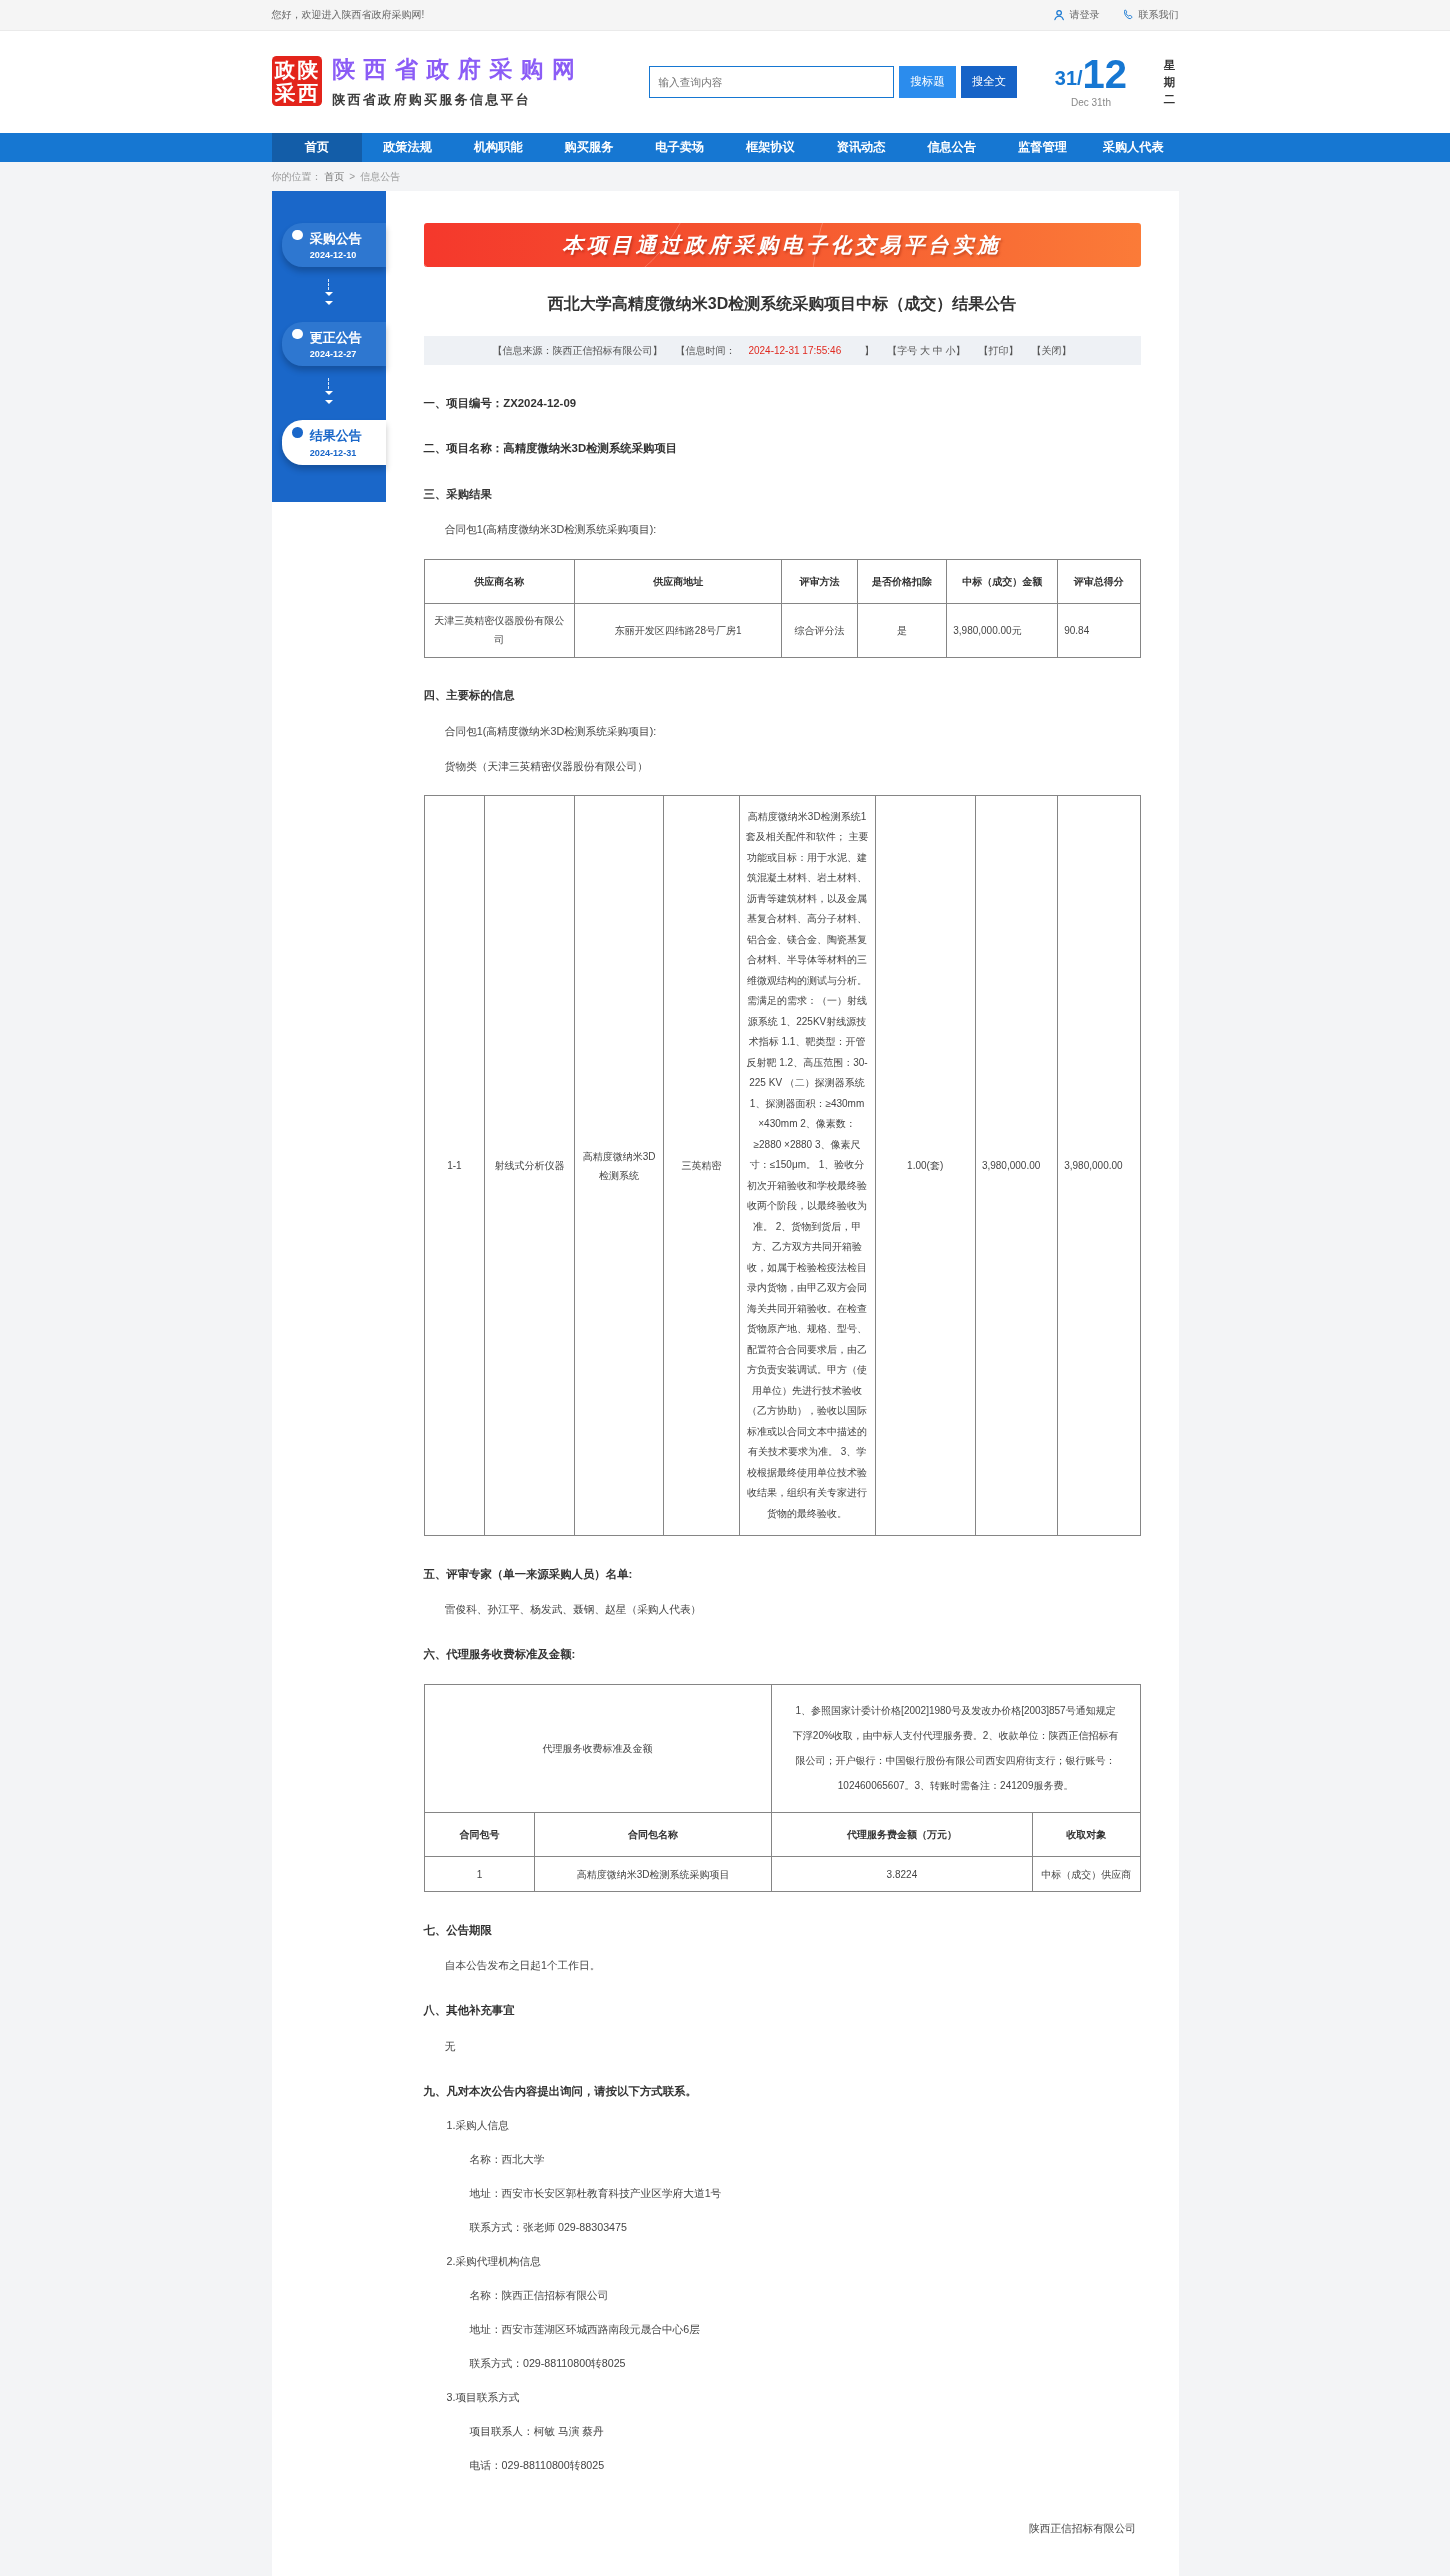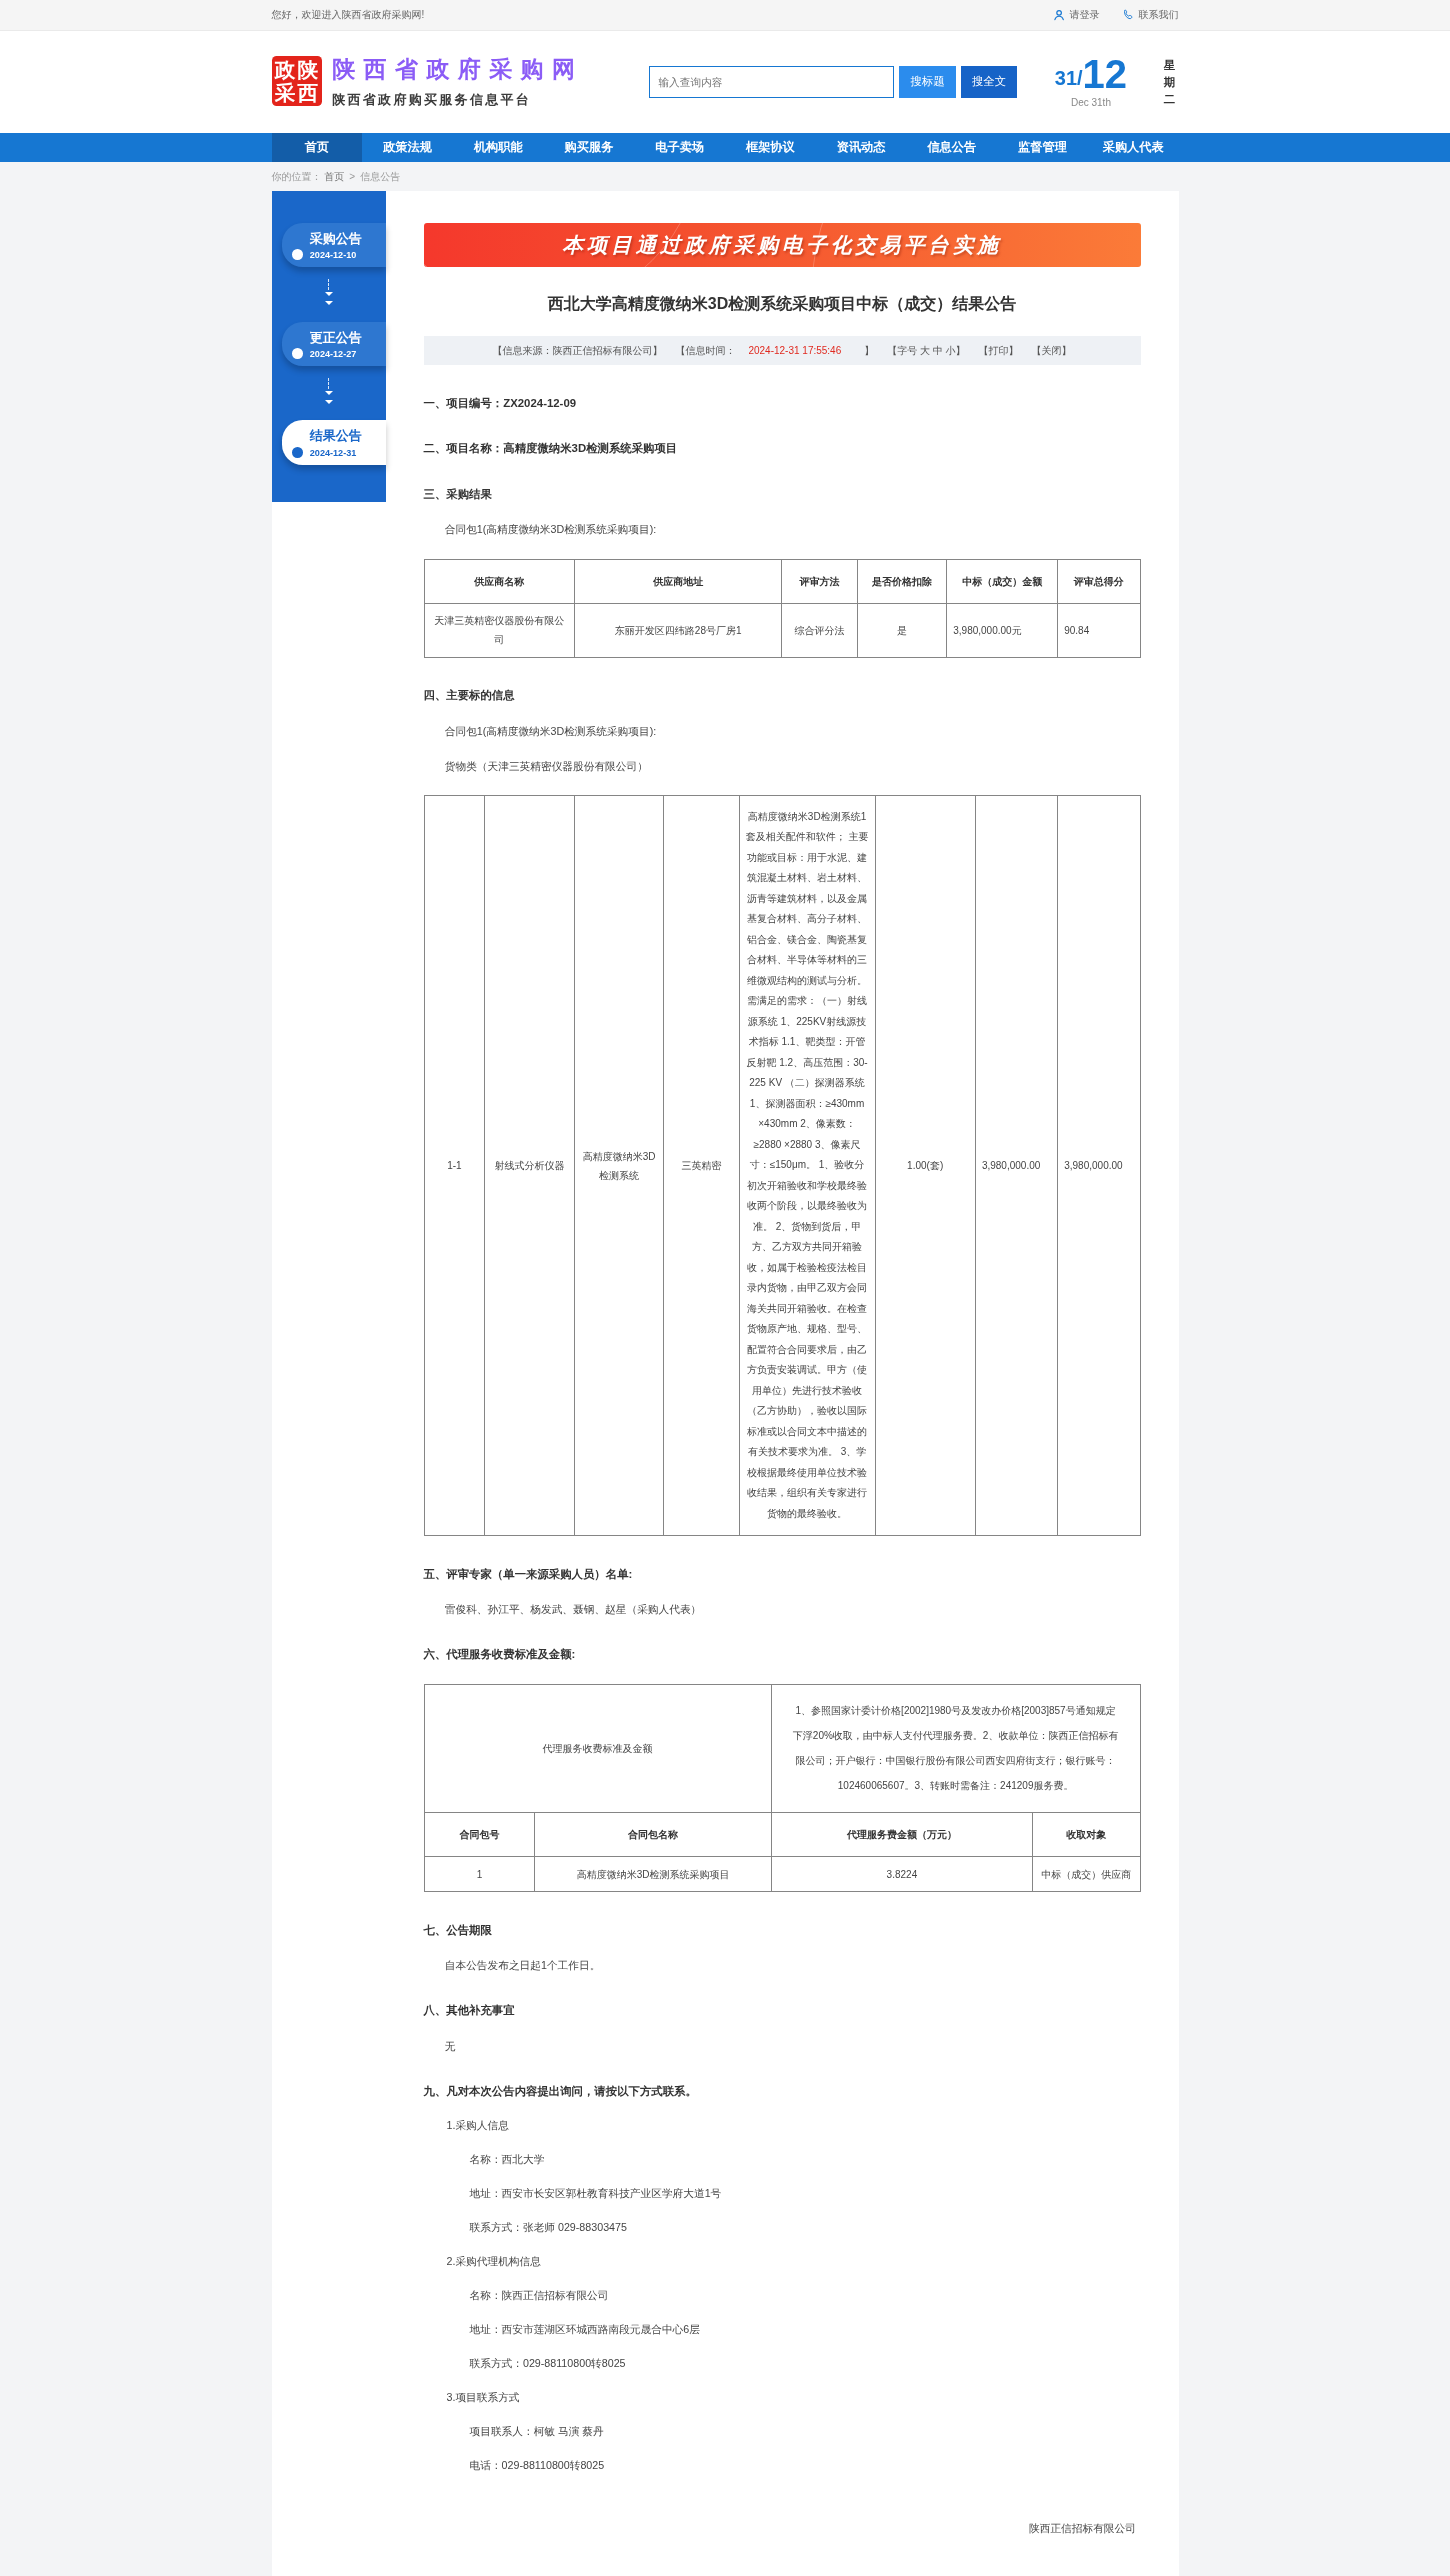--- a/index.html
+++ b/index.html
@@ -67,21 +67,21 @@
   
   .crumbs { padding:8.4px 0 6.9px; font-size:10px; color:#999; }
   .crumbs a { color:#777; }
   .crumbs .sep { margin:0 2.3px; }
 
   
   .main-panel { display:flex; background:#fff; margin-bottom:9.1px; }
   .timeline { width:114px; flex-shrink:0; }
   .tl-block { background:#1a67c9; padding:32px 0 37px; }
   .tl-item {
-    display:flex; align-items:flex-end; gap:6.9px;
+    display:flex; align-items:flex-start; gap:6.9px;
     background:#2e77d0; border-radius:20.6px 0 0 20.6px;
     margin-left:10px; padding:6.9px 3px 6.9px 10.7px;
     box-shadow:0 4.6px 6.9px rgba(0,0,0,0.22);
     cursor:pointer;
   }
   .tl-dot { width:10.7px; height:10.7px; border-radius:50%; background:#fff; flex-shrink:0; }
   .tl-label { color:#fff; font-size:13px; font-weight:bold; }
   .tl-date { color:#fff; font-size:9.1px; font-weight:bold; margin-top:2.3px; }
   .tl-item.active { background:#fff; }
   .tl-item.active .tl-dot { background:#1a67c9; }

